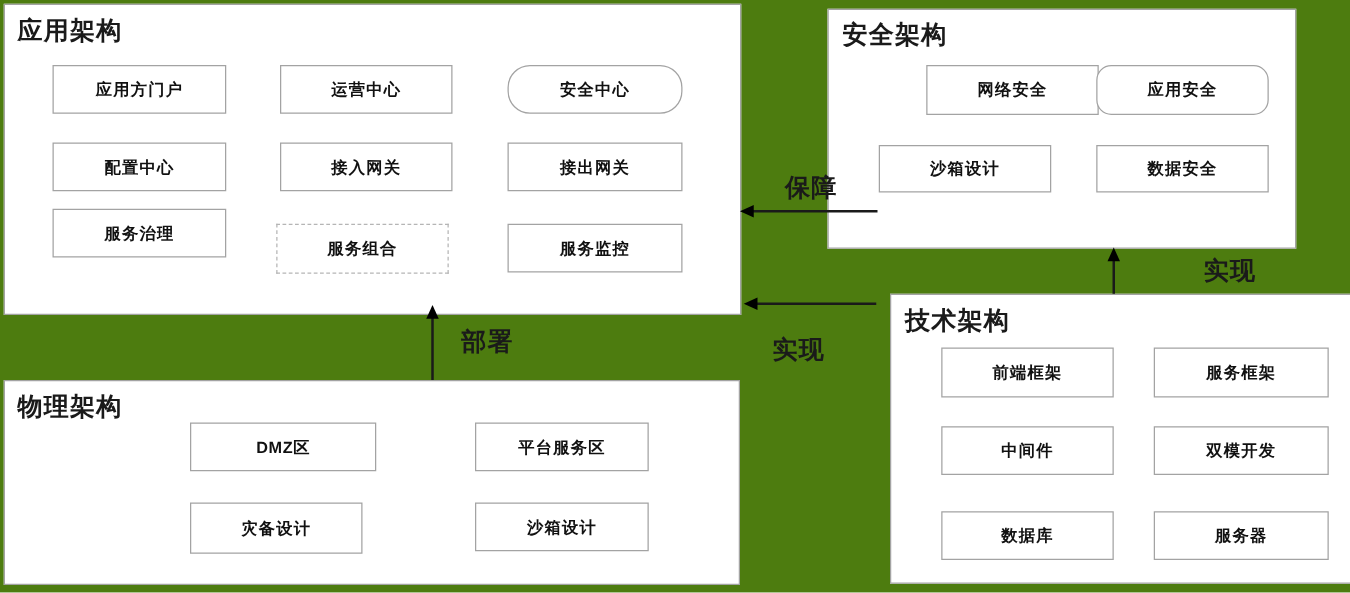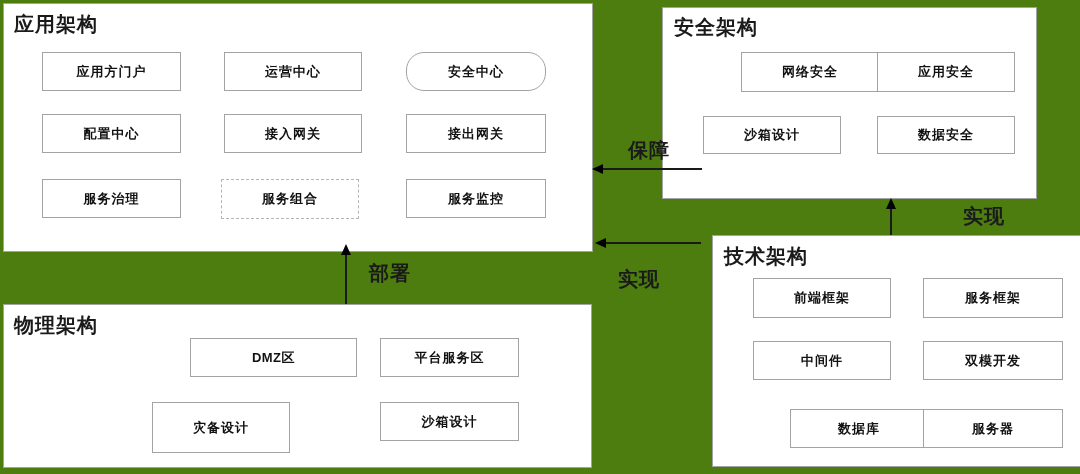--- a/index.html
+++ b/index.html
@@ -72,48 +72,48 @@
 <div id="page">
 
   <div class="section" style="left:3px; top:3px; width:590px; height:249px;">
     <div class="section-title" style="left:10px; top:7px;">应用架构</div>
     <div class="item" style="left:38px; top:48px; width:139px; height:39px;">应用方门户</div>
     <div class="item" style="left:220px; top:48px; width:138px; height:39px;">运营中心</div>
     <div class="item" style="left:402px; top:48px; width:140px; height:39px;border-radius:18px;">安全中心</div>
     <div class="item" style="left:38px; top:110px; width:139px; height:39px;">配置中心</div>
     <div class="item" style="left:220px; top:110px; width:138px; height:39px;">接入网关</div>
     <div class="item" style="left:402px; top:110px; width:140px; height:39px;">接出网关</div>
-    <div class="item" style="left:38px; top:175px; width:139px; height:39px;">服务治理</div>
+    <div class="item" style="left:38px; top:163px; width:139px; height:39px;">服务治理</div>
     <div class="item dashed" style="left:217px; top:175px; width:138px; height:40px;">服务组合</div>
     <div class="item" style="left:402px; top:175px; width:140px; height:39px;">服务监控</div>
   </div>
 
   <div class="section" style="left:662px; top:7px; width:375px; height:192px;">
     <div class="section-title" style="left:11px; top:6px;">安全架构</div>
     <div class="item" style="left:40px; top:44px; width:138px; height:40px;margin-left:38px;">网络安全</div>
-    <div class="item" style="left:214px; top:44px; width:138px; height:40px;">应用安全</div>
+    <div class="item" style="left:214px; top:44px; width:138px; height:40px;border-radius:12px;">应用安全</div>
     <div class="item" style="left:40px; top:108px; width:138px; height:38px;">沙箱设计</div>
     <div class="item" style="left:214px; top:108px; width:138px; height:38px;">数据安全</div>
   </div>
 
   <div class="section" style="left:712px; top:235px; width:376px; height:232px;">
     <div class="section-title" style="left:11px; top:7px;">技术架构</div>
     <div class="item" style="left:40px; top:42px; width:138px; height:40px;">前端框架</div>
     <div class="item" style="left:210px; top:42px; width:140px; height:40px;">服务框架</div>
     <div class="item" style="left:40px; top:105px; width:138px; height:39px;">中间件</div>
     <div class="item" style="left:210px; top:105px; width:140px; height:39px;">双模开发</div>
-    <div class="item" style="left:40px; top:173px; width:138px; height:39px;margin-left:37px;">数据库</div>
+    <div class="item" style="left:40px; top:173px; width:138px; height:39px;">数据库</div>
     <div class="item" style="left:210px; top:173px; width:140px; height:39px;">服务器</div>
   </div>
 
   <div class="section" style="left:3px; top:304px; width:589px; height:164px;">
     <div class="section-title" style="left:10px; top:7px;">物理架构</div>
-    <div class="item latin-bold" style="left:148px; top:33px; width:167px; height:39px;margin-left:38px;">DMZ区</div>
+    <div class="item latin-bold" style="left:148px; top:33px; width:149px; height:39px;">DMZ区</div>
     <div class="item" style="left:376px; top:33px; width:139px; height:39px;">平台服务区</div>
-    <div class="item" style="left:148px; top:97px; width:138px; height:51px;">灾备设计</div>
+    <div class="item" style="left:148px; top:97px; width:138px; height:41px;">灾备设计</div>
     <div class="item" style="left:376px; top:97px; width:139px; height:39px;">沙箱设计</div>
   </div>
 
   <div class="hline" style="left:597px; top:168px; width:105px;"></div>
   <div class="arr-left" style="left:592px; top:164px;"></div>
   <div class="arrow-label" style="left:628px; top:137px;">保障</div>
 
   <div class="hline" style="left:600px; top:242px; width:101px;"></div>
   <div class="arr-left" style="left:595px; top:238px;"></div>
   <div class="arrow-label" style="left:618px; top:266px;">实现</div>

